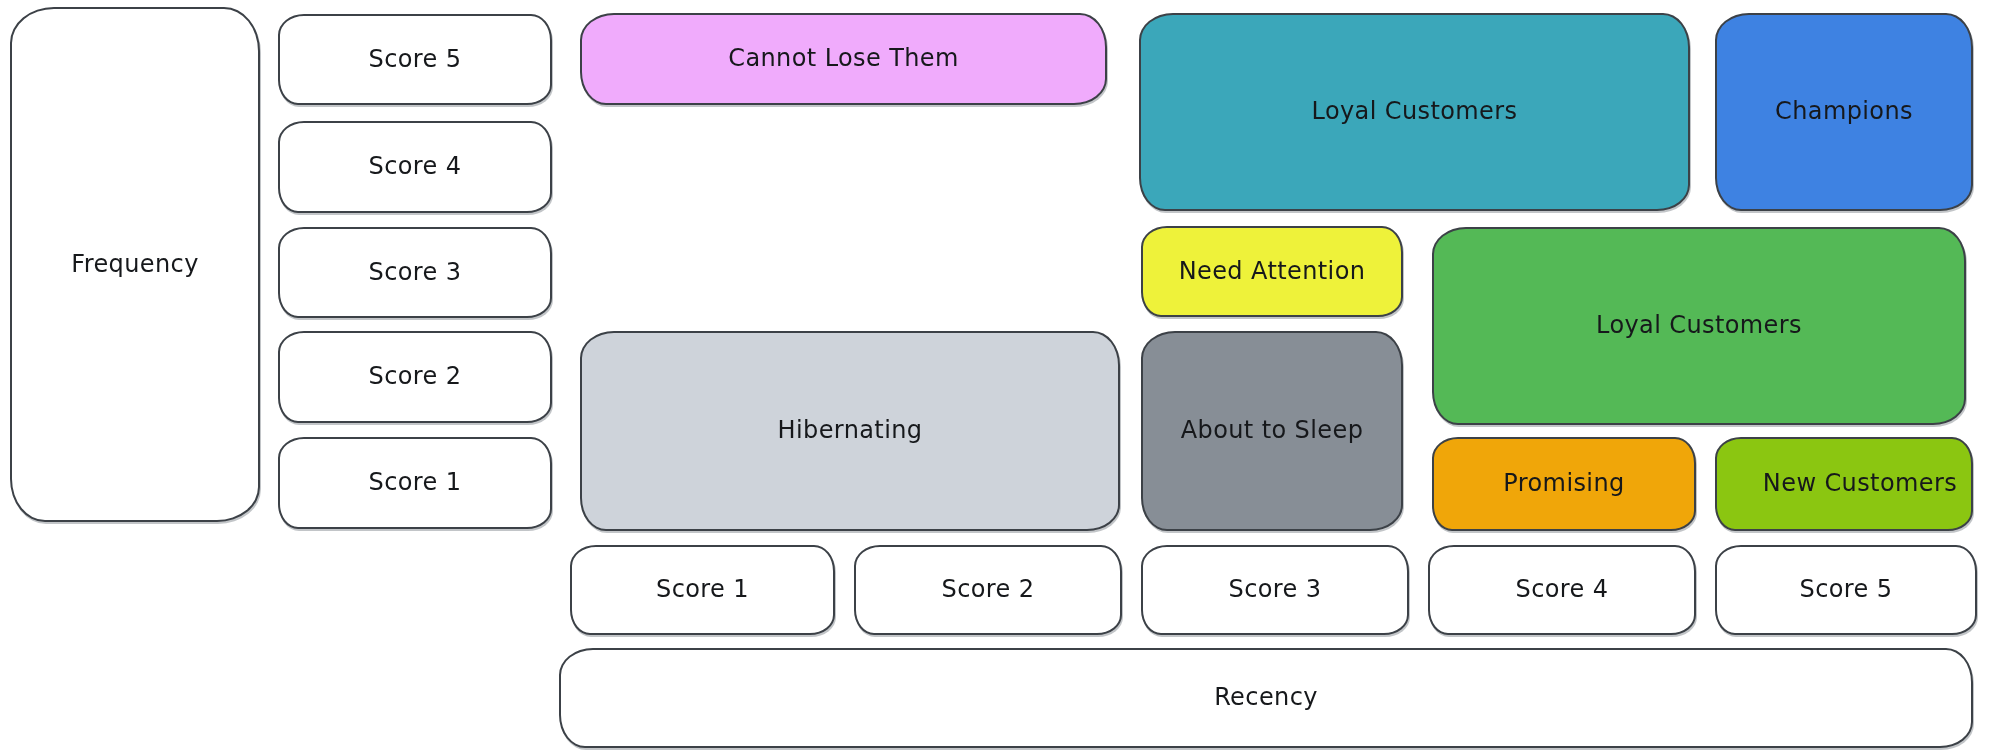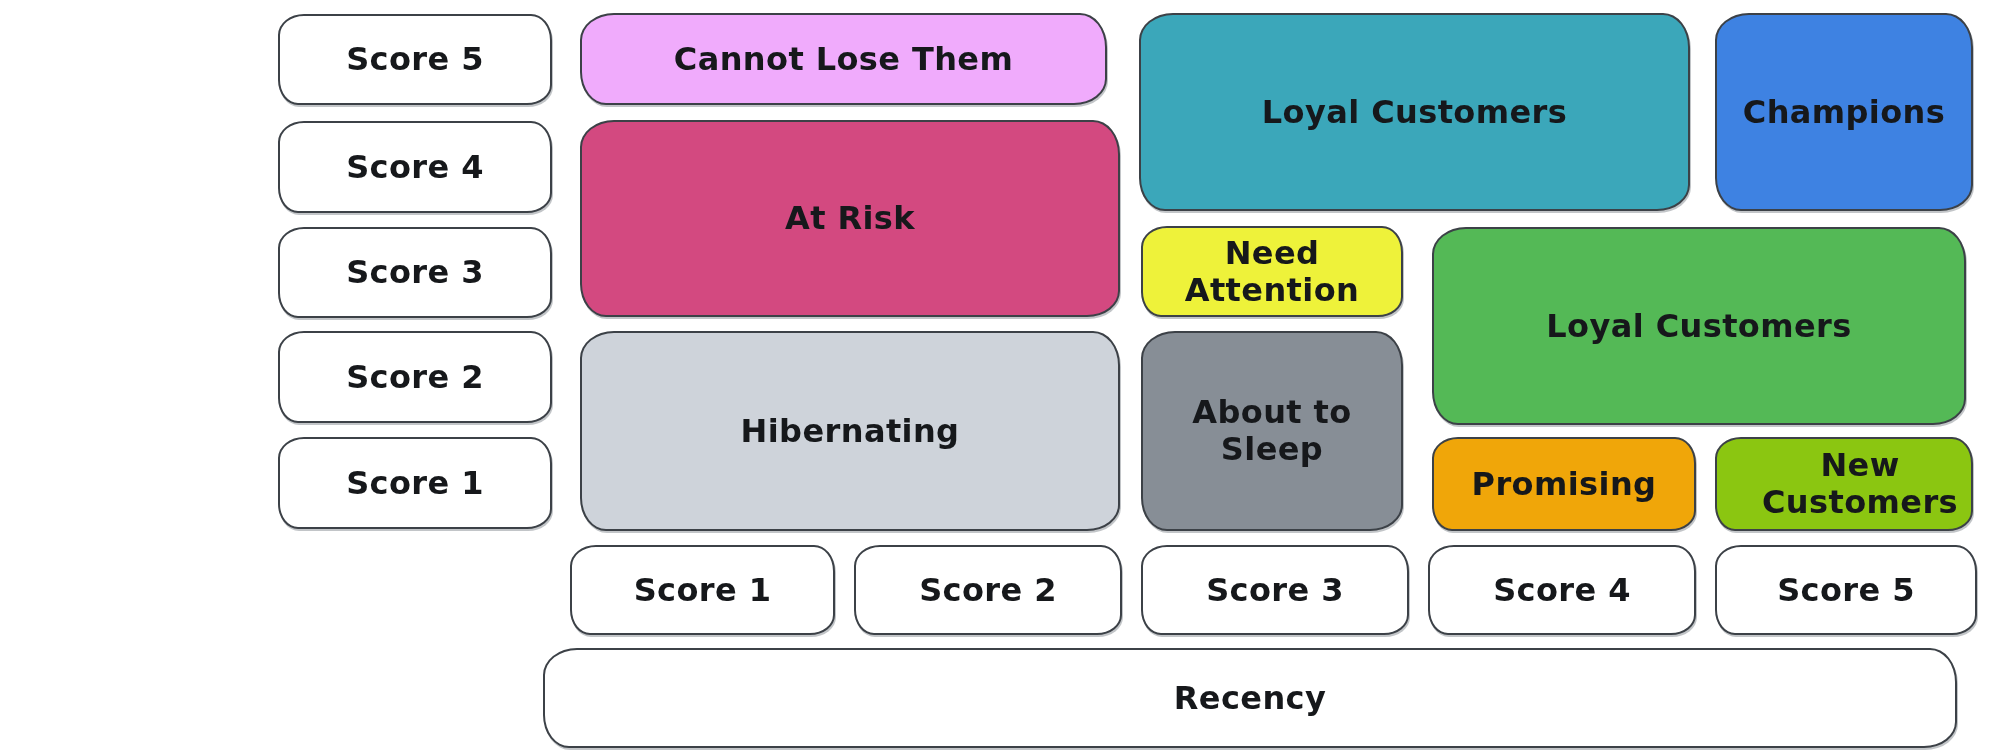--- a/index.html
+++ b/index.html
@@ -18,22 +18,22 @@
   }
   .box {
     position: absolute;
     display: flex;
     align-items: center;
     justify-content: center;
     text-align: center;
     box-sizing: border-box;
     background: #ffffff;
     border: 2.5px solid #3c4147;
-    font-size: 32px;
-    font-weight: 700;
+    font-size: 24px;
+    font-weight: 400;
     letter-spacing: 0.4px;
     line-height: 1.15;
     
     box-shadow: 1px 2px 0 rgba(120, 126, 132, 0.45);
   }
   
   .r-sm { border-radius: 26px 21px 25px 20px / 21px 26px 20px 25px; }
   .r-md { border-radius: 34px 27px 33px 26px / 27px 34px 26px 33px; }
   .r-lg { border-radius: 44px 36px 43px 35px / 36px 44px 35px 43px; }
 
@@ -56,35 +56,35 @@
   .seg-sleep       { left: 1141px; top: 331px; width: 262px; height: 200px; }
   .seg-promise     { left: 1432px; top: 437px; width: 264px; height: 94px; }
   .seg-newcust     { left: 1715px; top: 437px; width: 258px; height: 94px; padding-left: 32px; }
 
   
   .rs1      { left: 570px;  top: 545px; width: 265px;  height: 90px; }
   .rs2      { left: 854px;  top: 545px; width: 268px;  height: 90px; }
   .rs3      { left: 1141px; top: 545px; width: 268px;  height: 90px; }
   .rs4      { left: 1428px; top: 545px; width: 268px;  height: 90px; }
   .rs5      { left: 1715px; top: 545px; width: 262px;  height: 90px; }
-  .rec-axis { left: 543px;  top: 648px; width: 1414px; height: 100px; }
+  .rec-axis { left: 559px;  top: 648px; width: 1414px; height: 100px; }
 </style>
 </head>
 <body>
 
 <div class="canvas">
 
+  <div class="box r-lg freq-axis">Frequency</div>
   <div class="box r-sm fs5">Score 5</div>
   <div class="box r-sm fs4">Score 4</div>
   <div class="box r-sm fs3">Score 3</div>
   <div class="box r-sm fs2">Score 2</div>
   <div class="box r-sm fs1">Score 1</div>
 
   <div class="box r-md seg-cannot" style="background-color: #f0abfc;">Cannot Lose Them</div>
-  <div class="box r-md seg-atrisk" style="background-color: rgb(211, 73, 128);">At Risk</div>
   <div class="box r-md seg-hiber" style="background-color: rgb(206, 211, 218);">Hibernating</div>
   <div class="box r-md seg-loyal-teal" style="background-color: rgb(59, 167, 186);">Loyal Customers</div>
   <div class="box r-sm seg-need" style="background-color: rgb(238, 242, 58);">Need Attention</div>
   <div class="box r-md seg-champ" style="background-color: rgb(62, 130, 226);">Champions</div>
   <div class="box r-md seg-loyal-green" style="background-color: rgb(84, 185, 86);">Loyal Customers</div>
   <div class="box r-sm seg-promise" style="background-color: rgb(240, 166, 9);">Promising</div>
   <div class="box r-md seg-sleep" style="background-color: rgb(135, 142, 150);">About to Sleep</div>
   <div class="box r-sm seg-newcust" style="background-color: rgb(139, 198, 17);">New Customers</div>
 
   <div class="box r-sm rs1">Score 1</div>

